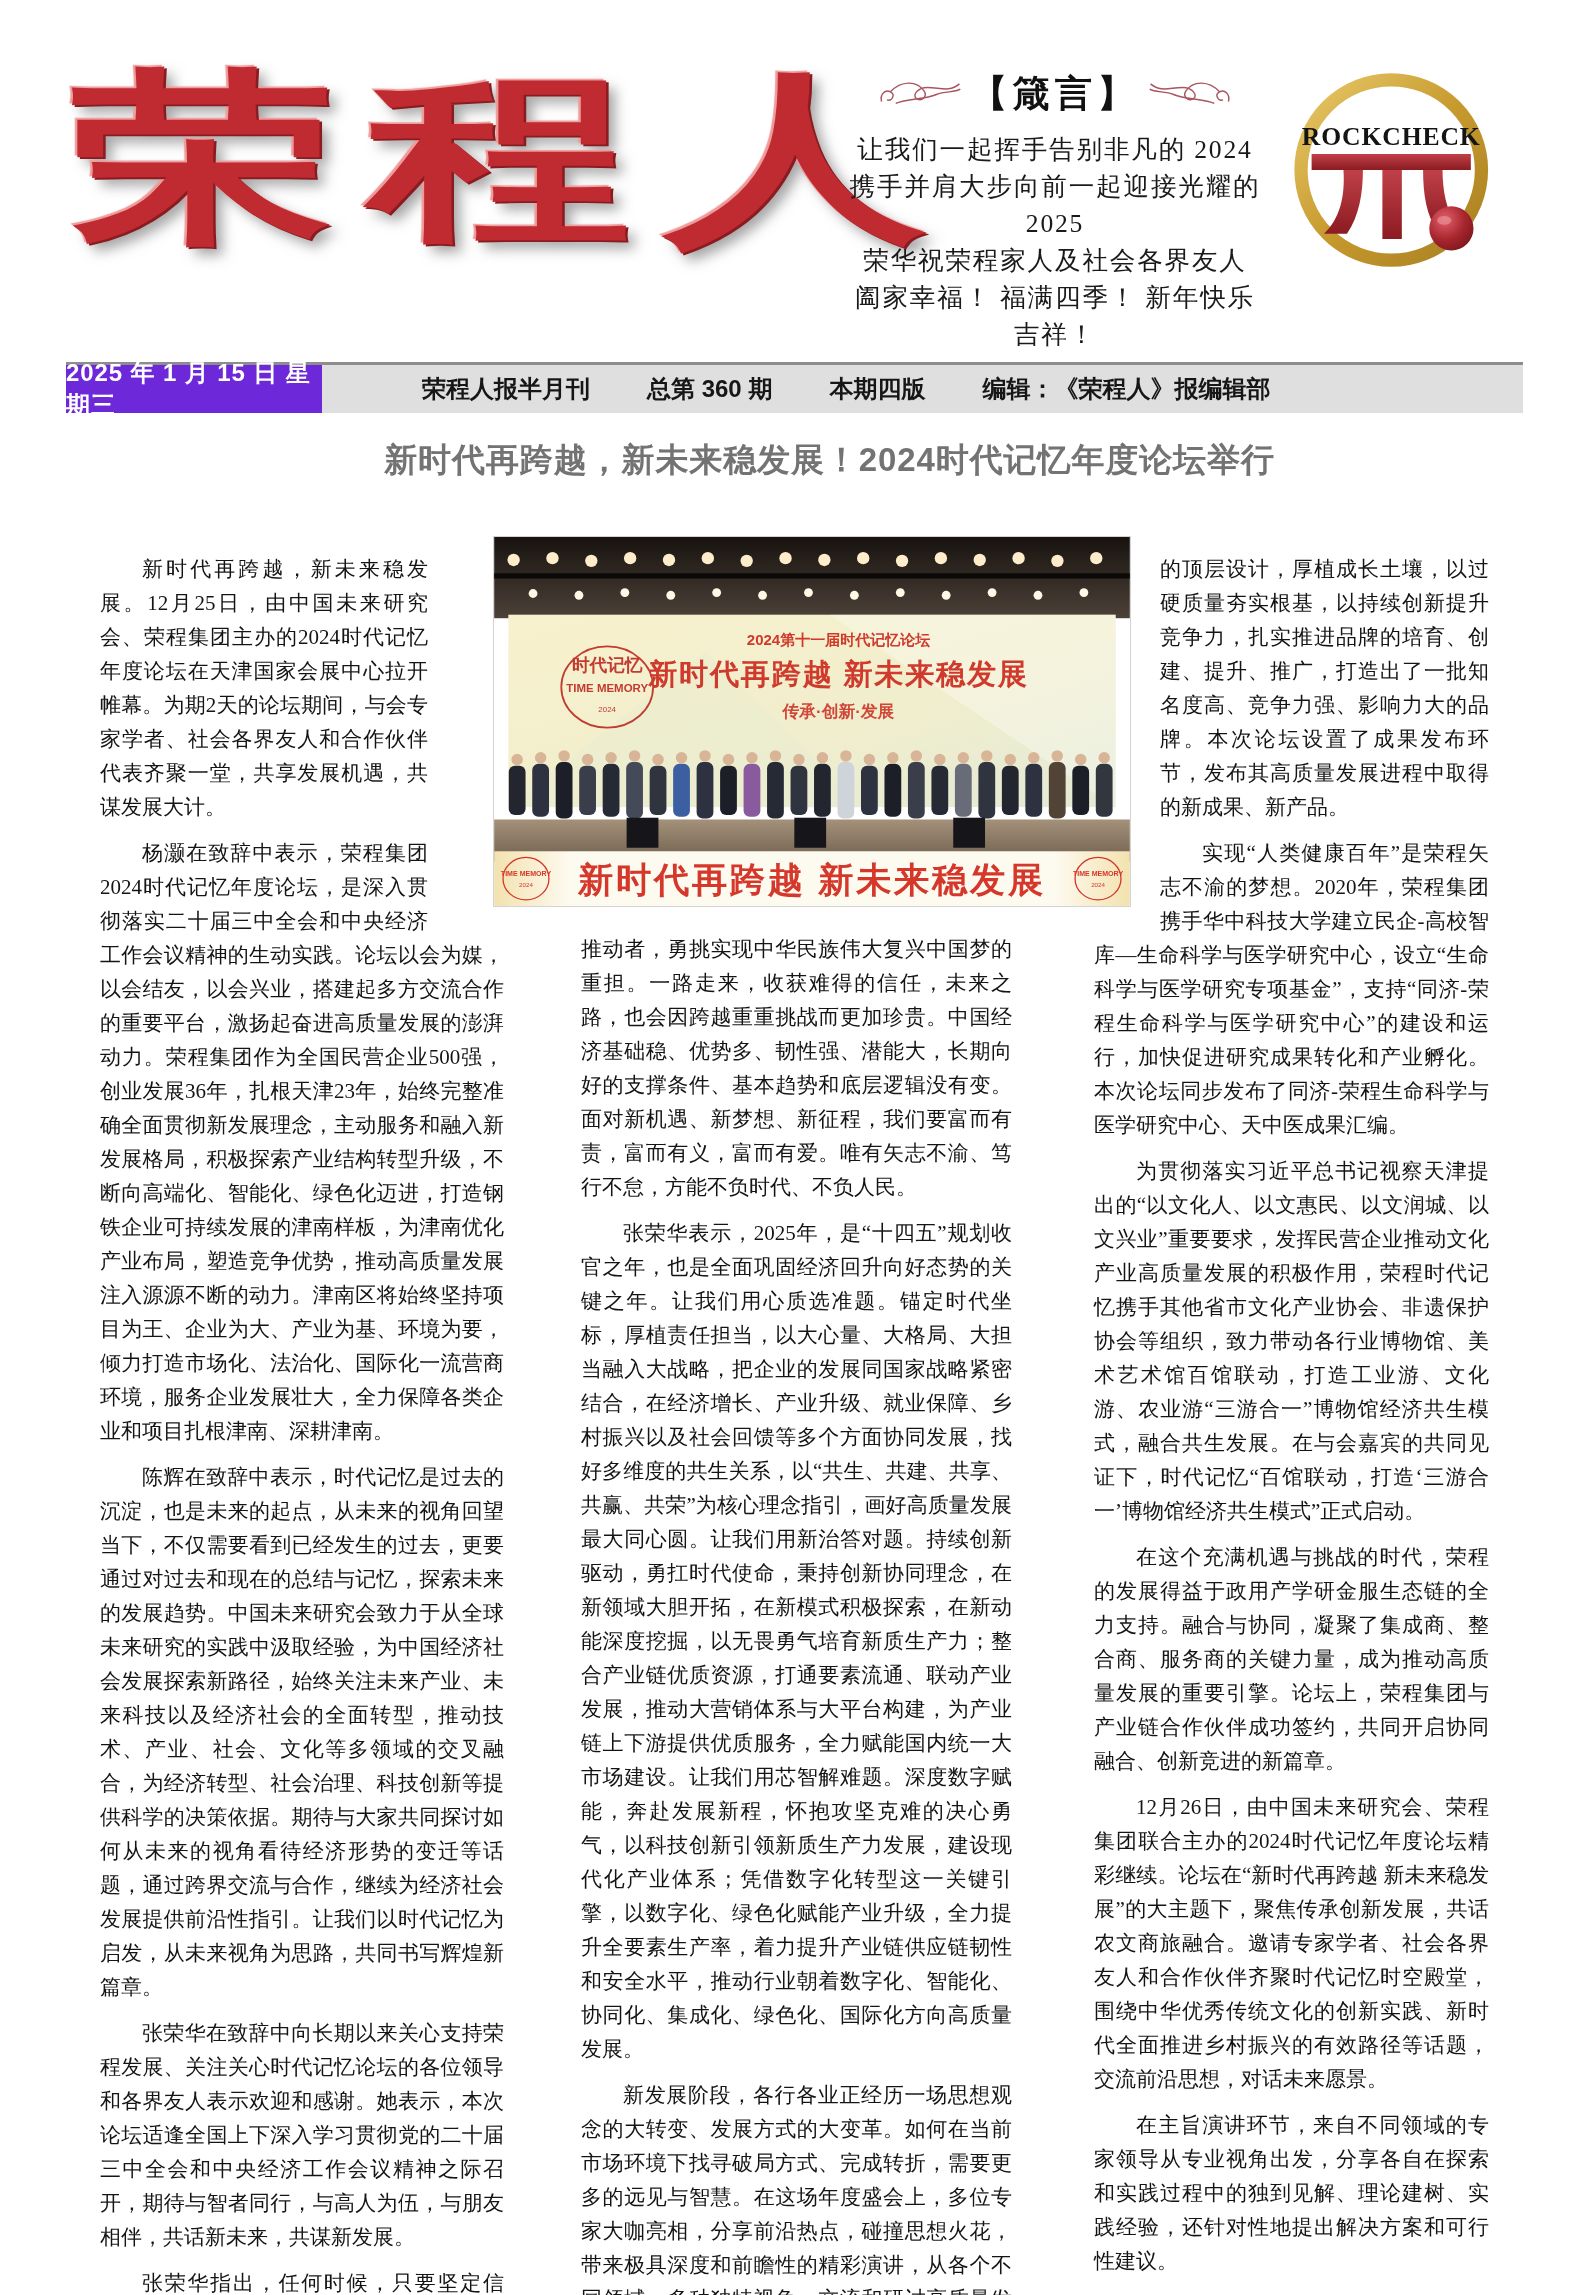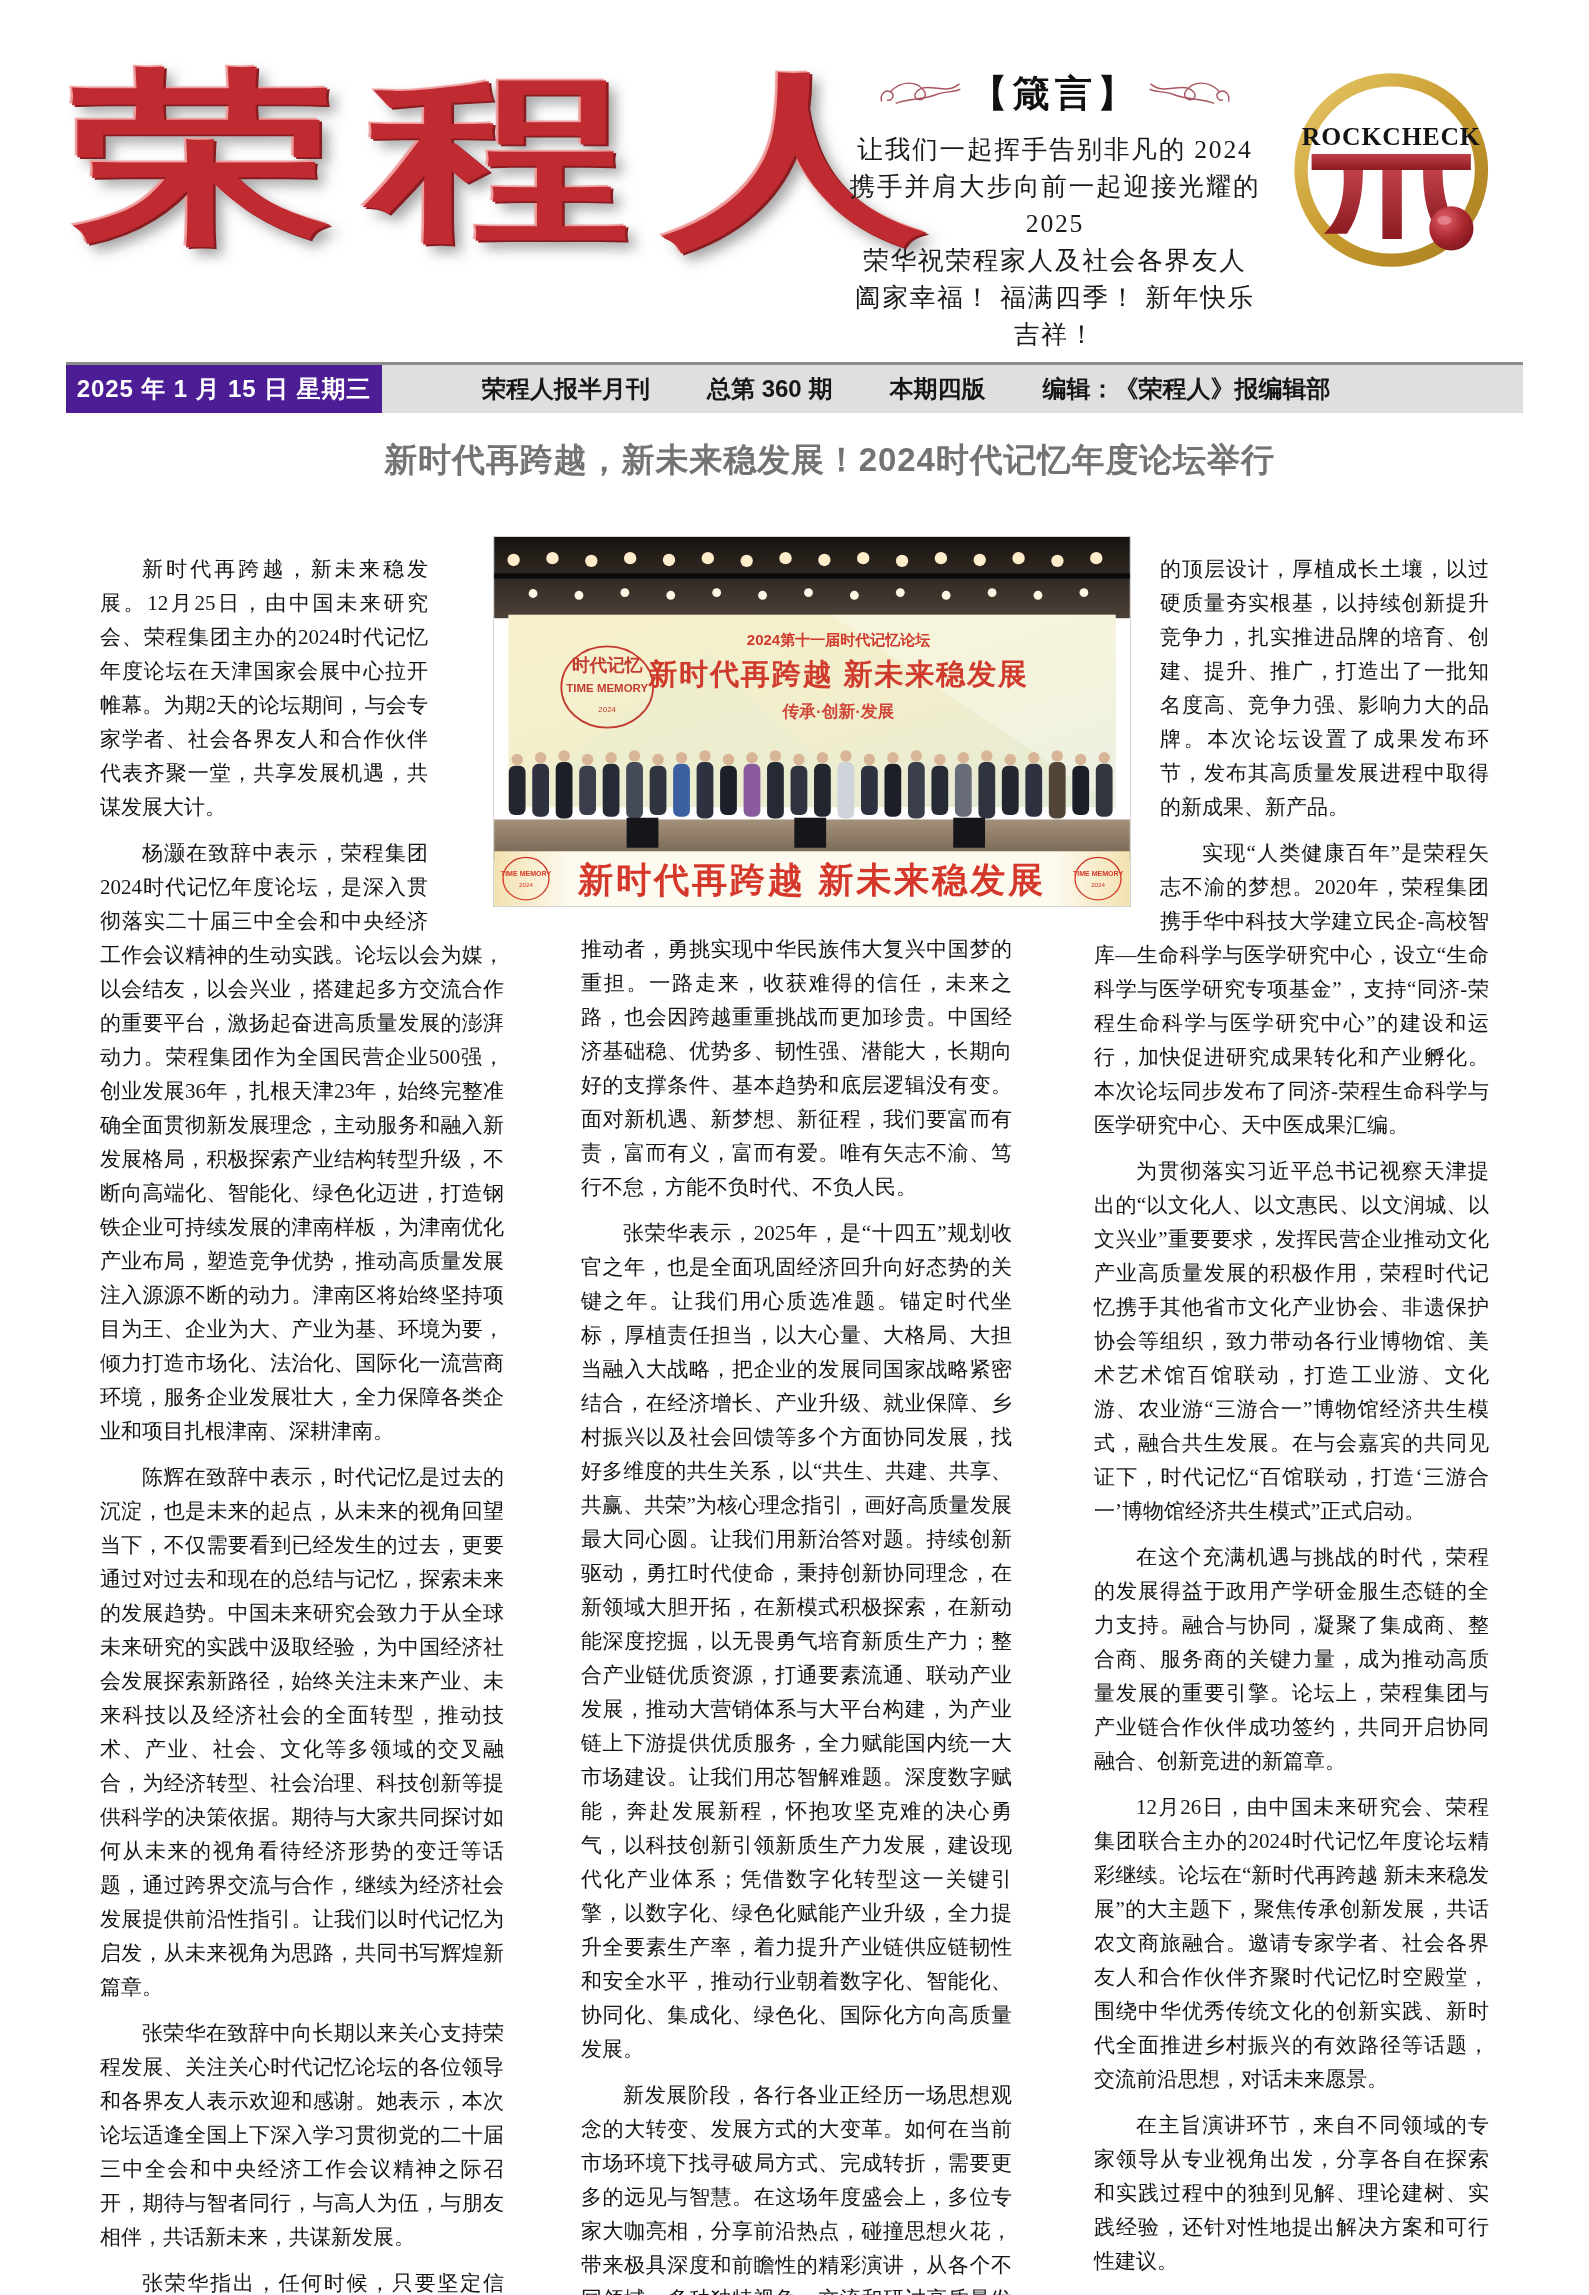--- a/index.html
+++ b/index.html
@@ -25,21 +25,21 @@
   .motto-sign{margin-top:8.8px;padding-right:10.6px;text-align:right;font-size:30px;font-weight:bold;
     color:#111;font-family:"DejaVu Serif",serif;}
 
   
   .brand-logo{position:absolute;left:1278px;top:55px;width:230px;height:230px;}
 
   
   .datebar{position:absolute;left:66px;top:362px;width:1457px;height:48px;background:#dfdfdf;
     border-top:3.5px solid #8d8d8d;display:flex;align-items:stretch;
     font-family:"Liberation Sans","DejaVu Sans",sans-serif;}
-  .datebar-date{width:316px;background:#4c1d95;color:#ffffff;font-weight:bold;font-size:24px;
+  .datebar-date{width:256px;background:#6d28d9;color:#ffffff;font-weight:bold;font-size:24px;
     display:flex;align-items:center;justify-content:center;letter-spacing:0.9px;}
   .datebar-rest{flex:1;display:flex;align-items:center;gap:57px;padding-left:100px;
     color:#161616;font-weight:bold;font-size:24px;}
 
   
   .headline{position:absolute;left:0;top:438px;width:1589px;text-align:center;
     font-family:"Liberation Sans","DejaVu Sans",sans-serif;
     font-size:33px;font-weight:bold;color:#737373;letter-spacing:0.9px;padding-left:35px;}
 
   

